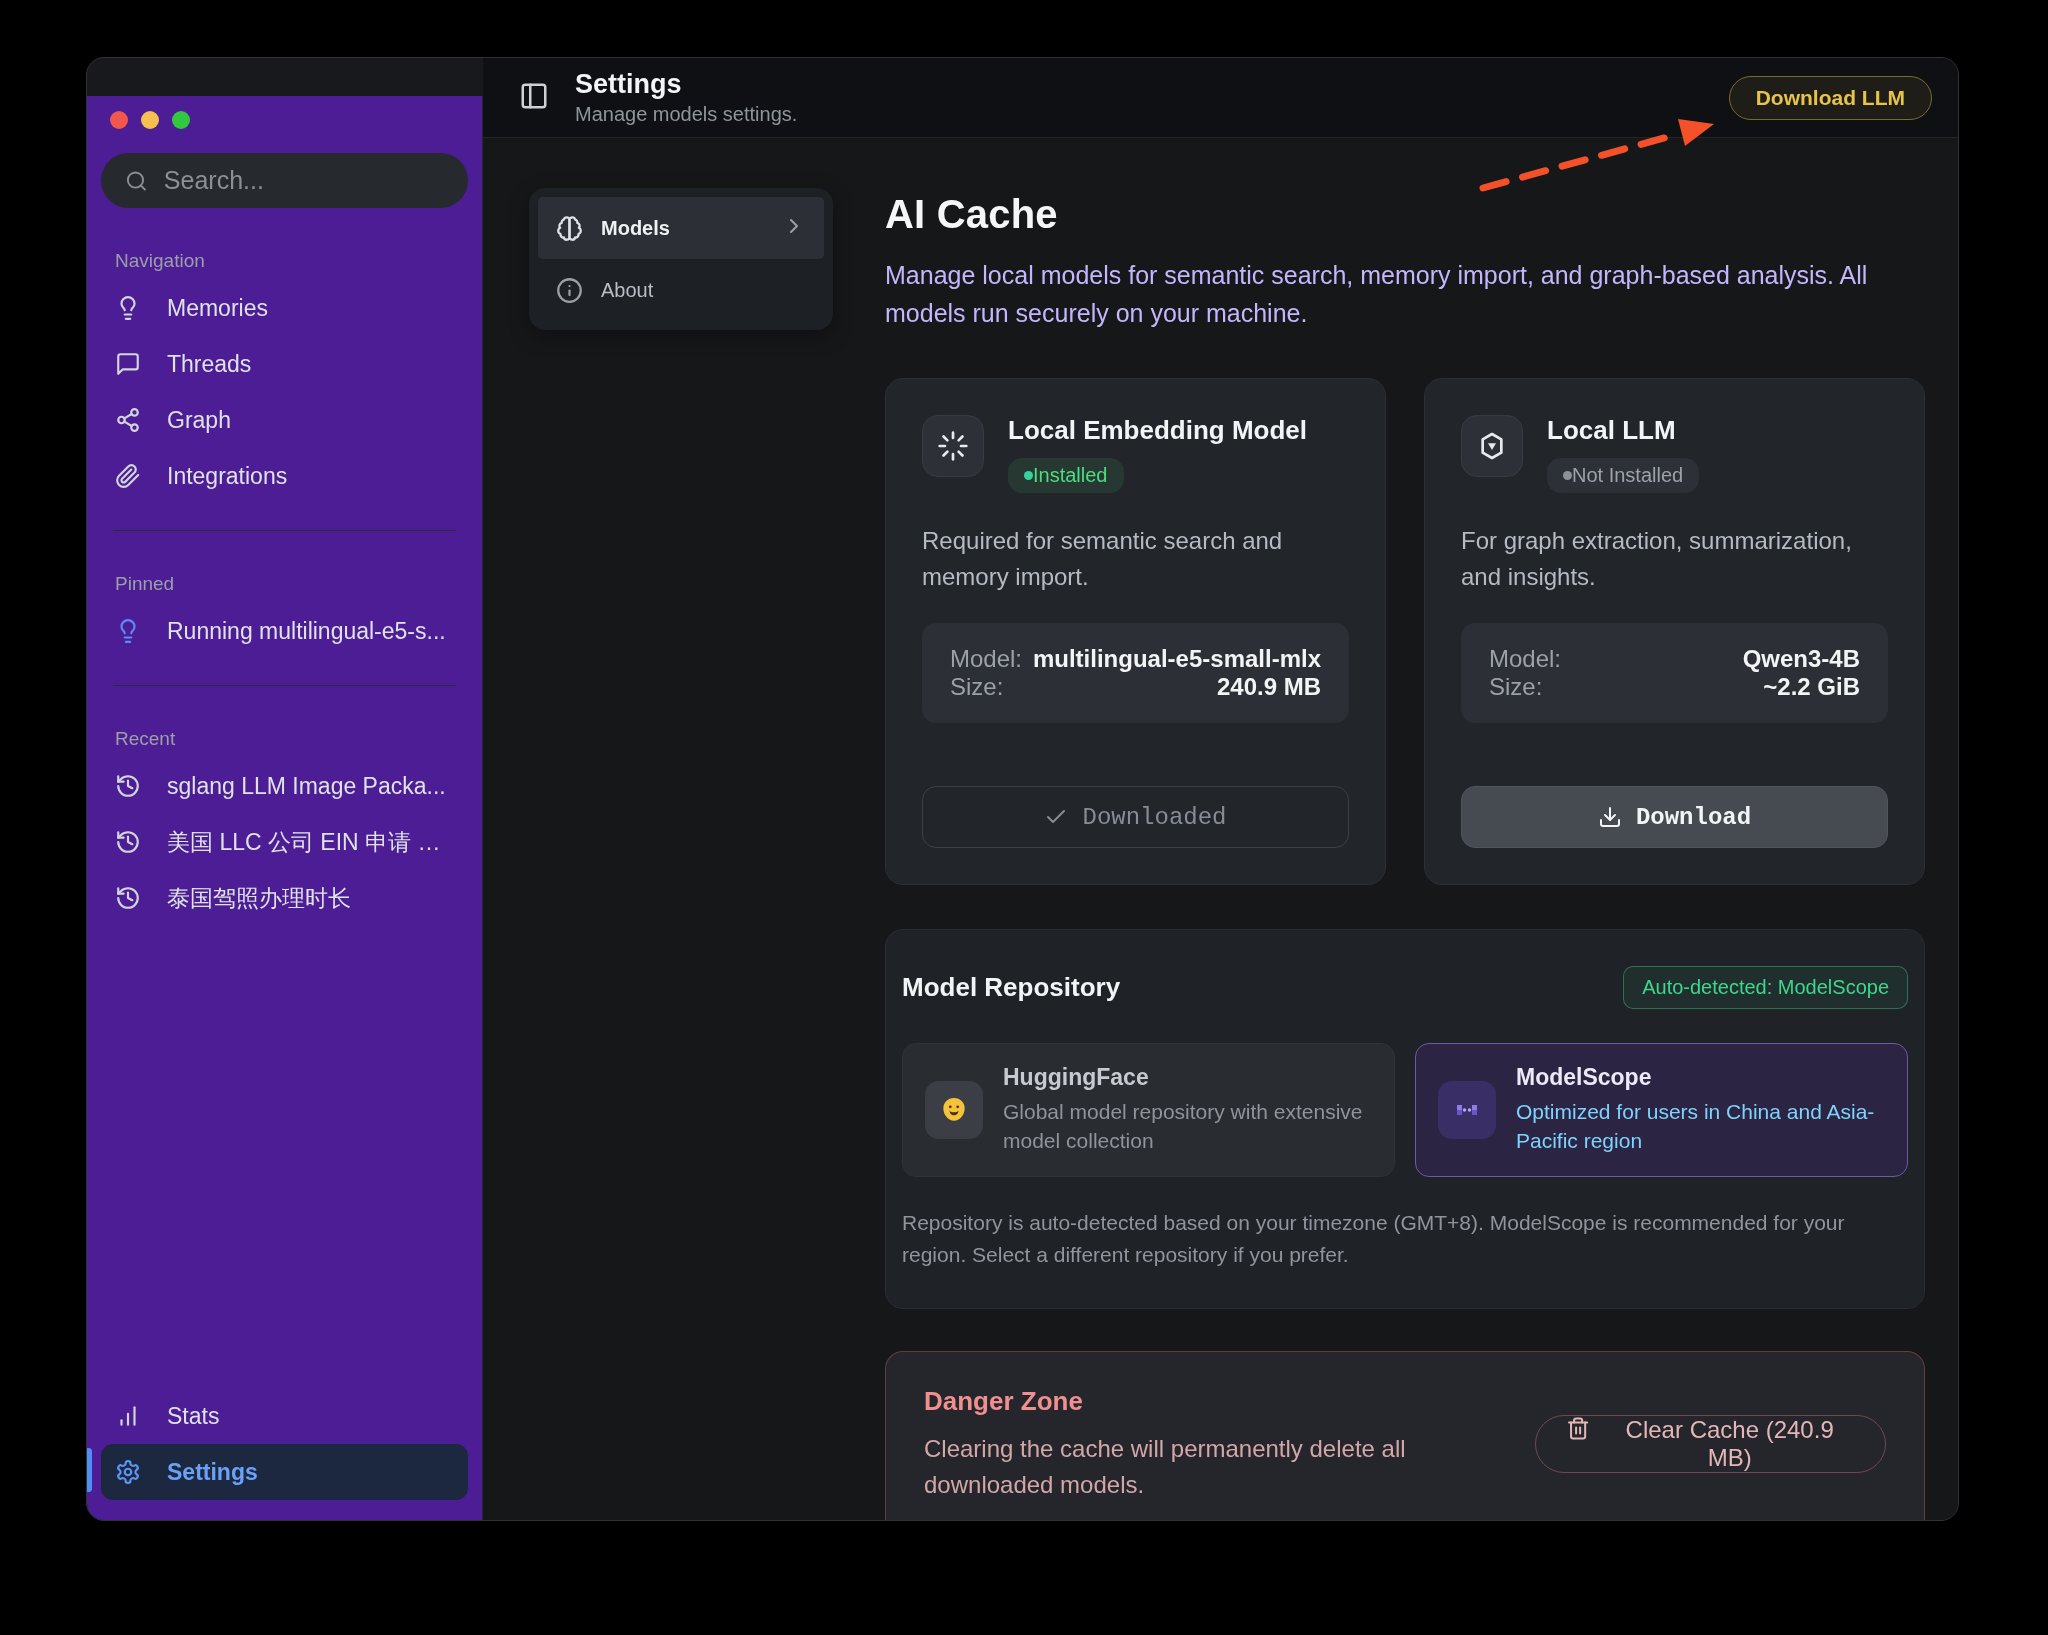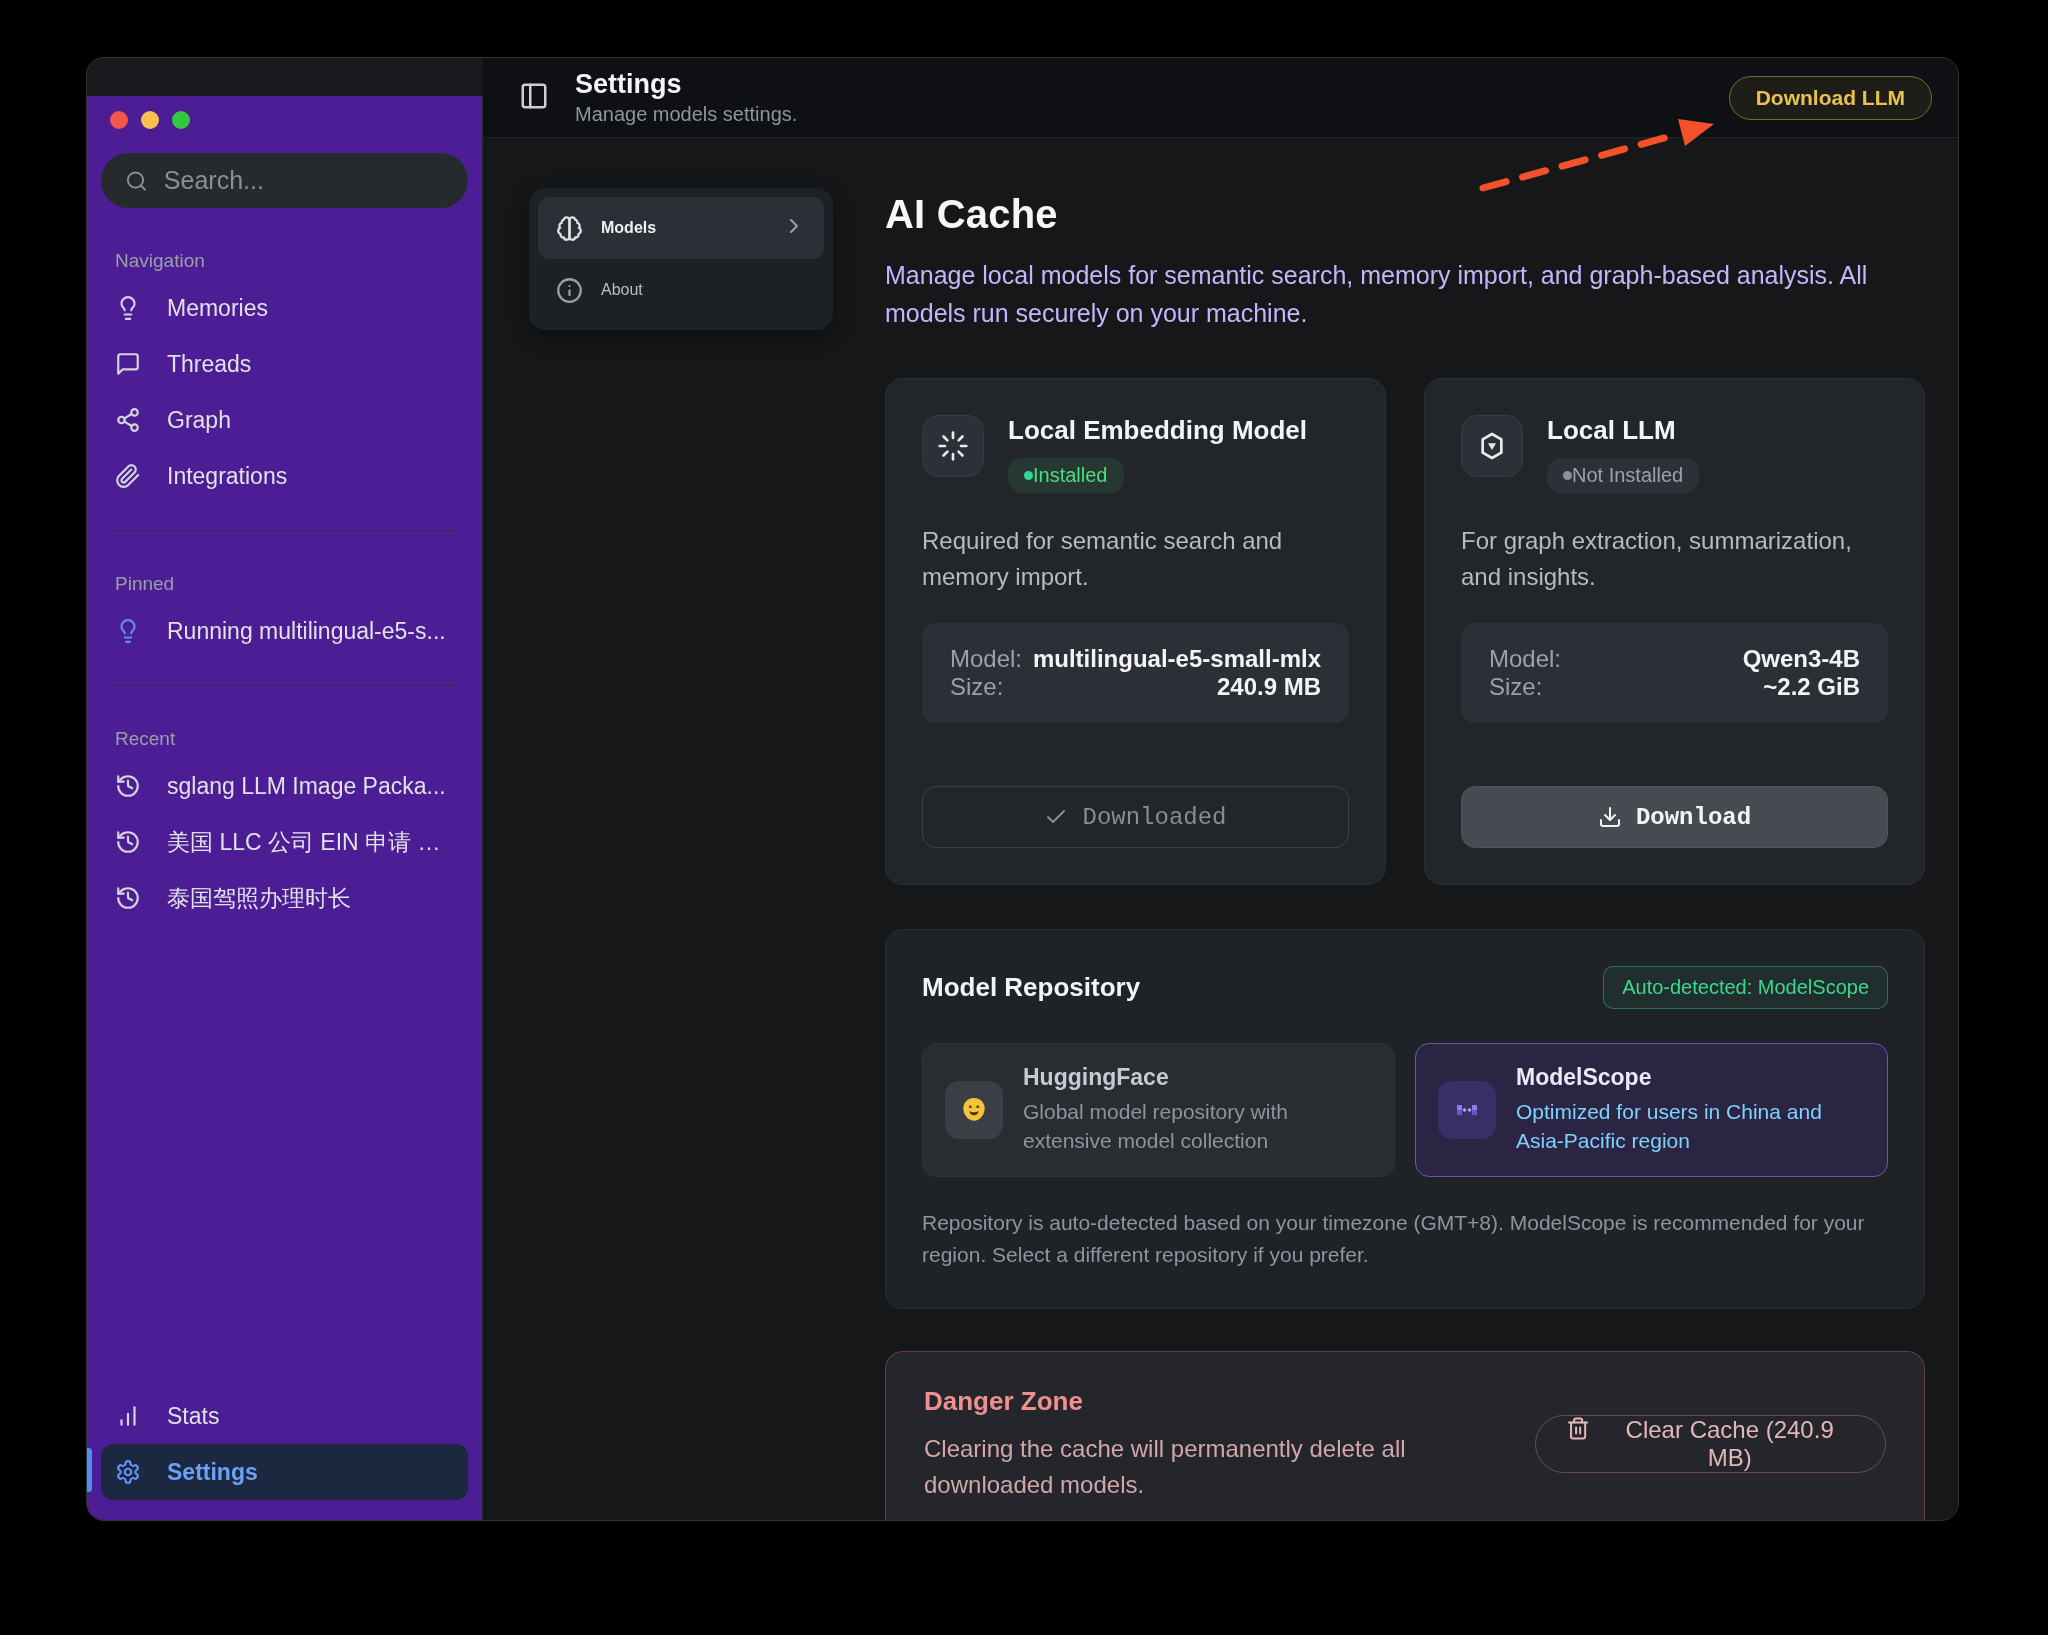--- a/index.html
+++ b/index.html
@@ -69,21 +69,21 @@
   .content { flex:1; background:#151719; position:relative; }
 
   
   .subnav {
     position:absolute; left:46px; top:50px; width:304px;
     background:#1d2024; border-radius:16px; padding:9px;
     box-shadow:0 6px 20px rgba(0,0,0,0.35);
   }
   .subnav-item {
     display:flex; align-items:center; gap:18px; height:62px; padding:0 18px;
-    border-radius:11px; color:#b9bfc7; font-size:16px;
+    border-radius:5px; color:#b9bfc7; font-size:20px;
   }
   .subnav-item.sel { background:#2c3036; color:#eef0f3; font-weight:700; }
   .subnav-item svg { width:27px; height:27px; stroke:#dfe2e6; flex:none; }
   .subnav-item.dim svg { stroke:#9aa0a8; }
   .subnav-item .chev { margin-left:auto; }
   .subnav-item .chev svg { width:24px; height:24px; stroke:#9aa0a8; }
 
   .main { margin-left:402px; width:1040px; padding-top:54px; }
   .main h1 { color:#f4f6f8; font-size:40px; font-weight:700; letter-spacing:0.2px; }
   .main .lede { color:#c4b5fd; font-size:25px; line-height:1.5; margin-top:20px; margin-bottom:46px; }
@@ -122,21 +122,21 @@
   }
   .card-btn svg { width:24px; height:24px; }
   .card-btn.ghost { background:transparent; border:1.5px solid #3d4147; color:#868d96; }
   .card-btn.ghost svg { stroke:#868d96; }
   .card-btn.fill { background:#464a51; border:1px solid #50545b; color:#f2f4f6; font-weight:600; }
   .card-btn.fill svg { stroke:#f2f4f6; }
 
   
   .repo-card {
     background:#1f2226; border:1px solid #2a2d32; border-radius:18px;
-    padding:36px 36px; margin-bottom:42px;
+    padding:36px 16px; margin-bottom:42px;
   }
   .repo-hdr { display:flex; align-items:center; justify-content:space-between; }
   .repo-title { color:#f2f4f6; font-size:26px; font-weight:700; }
   .repo-badge {
     border:1px solid rgba(63,214,143,0.4); background:rgba(63,214,143,0.07);
     color:#3fd68f; font-size:20px; padding:9px 18px; border-radius:10px;
   }
   .repo-options { display:flex; gap:20px; margin-top:34px; }
   .repo-opt { flex:1; border-radius:14px; padding:20px 22px; display:flex; gap:20px; align-items:center; cursor:pointer; }
   .repo-opt.hf { background:#292c31; border:1px solid #2f3237; }

